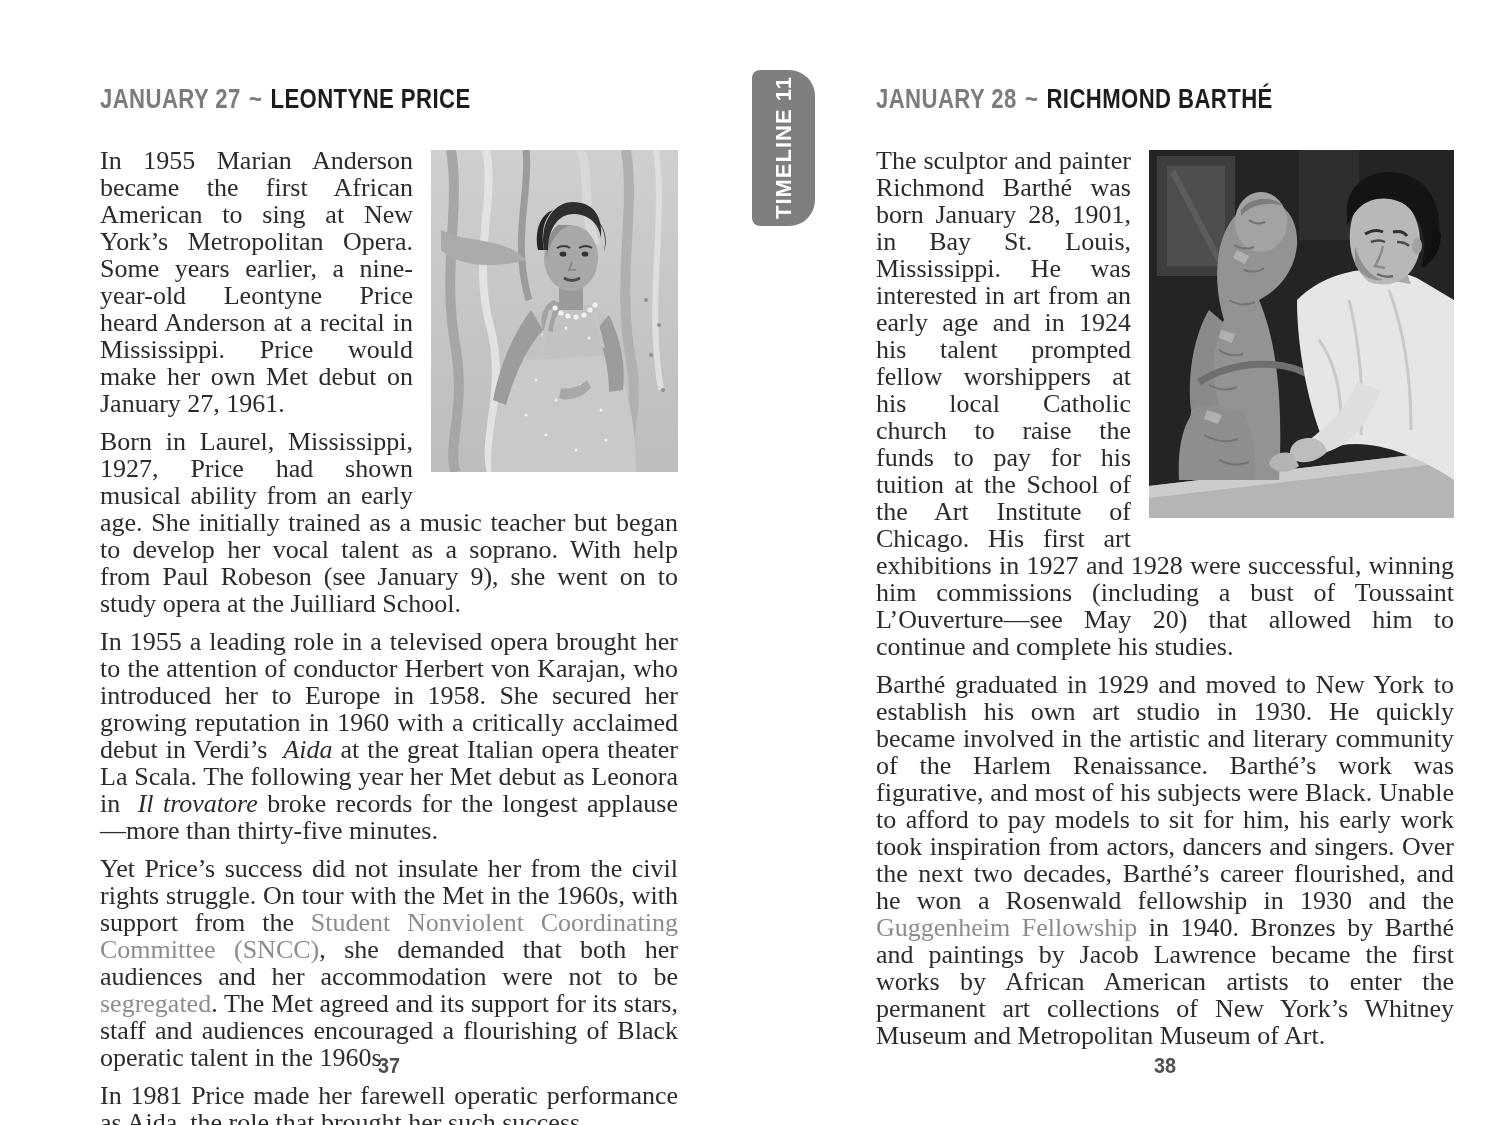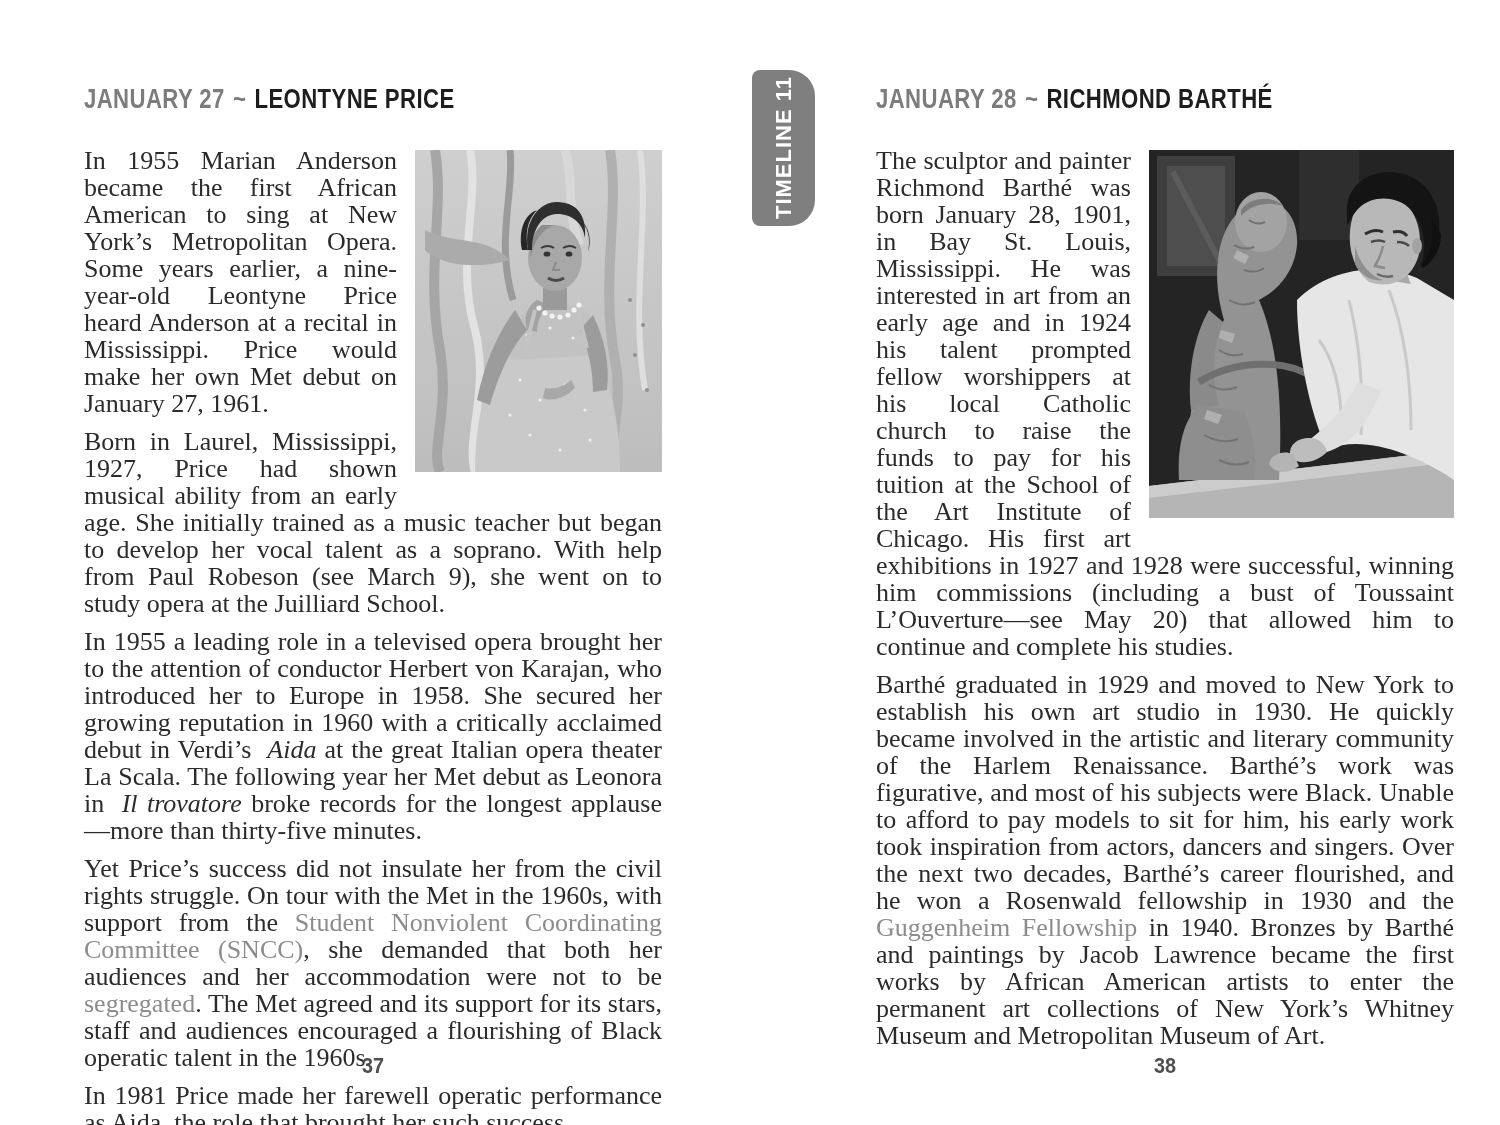--- a/index.html
+++ b/index.html
@@ -9,21 +9,21 @@
     background: #ffffff;
     overflow: hidden;
     font-family: "Liberation Serif", "DejaVu Serif", serif;
   }
   .page {
     position: absolute;
     top: 84px;
     width: 578px;
     height: 1000px;
   }
-  .page-left  { left: 84px; }
+  .page-left  { left: 100px; }
   .page-right { left: 876px; }
 
   h1.entry-title {
     margin: 0 0 32px 0;
     font-family: "Liberation Sans", "DejaVu Sans", sans-serif;
     font-weight: bold;
     font-size: 27px;
     letter-spacing: 0.5px;
     white-space: nowrap;
     transform: scaleX(0.82);
@@ -162,21 +162,21 @@
             <circle cx="153" cy="165" r="2.6"></circle>
             <circle cx="159" cy="160" r="2.6"></circle>
           <circle cx="164" cy="155" r="2.6"></circle>
         </g>
 
         <path d="M110,200 L120,160" stroke="#c4c4c4" stroke-width="4"></path>
         <path d="M172,198 L163,162" stroke="#c4c4c4" stroke-width="4"></path>
       </svg>
     </figure>
   <p><span>In 1955 Marian Anderson became the first African American to sing at New York’s Metropolitan Opera. Some years earlier, a nine-year-old Leontyne Price heard Anderson at a recital in Mississippi. Price would make her own Met debut on January 27, 1961.</span></p>
-      <p><span>Born in Laurel, Mississippi, 1927, Price had shown musical ability from an early age. She initially trained as a music teacher but began to develop her vocal talent as a soprano. With help from Paul Robeson (see March 9), she went on to study opera at the Juilliard School.</span></p>
+      <p><span>Born in Laurel, Mississippi, 1927, Price had shown musical ability from an early age. She initially trained as a music teacher but began to develop her vocal talent as a soprano. With help from Paul Robeson (see January 9), she went on to study opera at the Juilliard School.</span></p>
       <p><span>In 1955 a leading role in a televised opera brought her to the attention of conductor Herbert von Karajan, who introduced her to Europe in 1958. She secured her growing reputation in 1960 with a critically acclaimed debut in Verdi’s </span><em>Aida</em><span> at the great Italian opera theater La Scala. The following year her Met debut as Leonora in </span><em>Il trovatore</em><span> broke records for the longest applause—more than thirty-five minutes.</span></p>
       <p><span>Yet Price’s success did not insulate her from the civil rights struggle. On tour with the Met in the 1960s, with support from the </span><span class="ref">Student Nonviolent Coordinating Committee (SNCC)</span><span>, she demanded that both her audiences and her accommodation were not to be </span><span class="ref">segregated</span><span>. The Met agreed and its support for its stars, staff and audiences encouraged a flourishing of Black operatic talent in the 1960s.</span></p>
       <p><span>In 1981 Price made her farewell operatic performance as Aida, the role that brought her such success.</span></p>
     </div>
   <div class="pagenum">37</div>
 </section>
 
 <aside class="timeline-tab">
   <span>TIMELINE 11</span>
 </aside>

